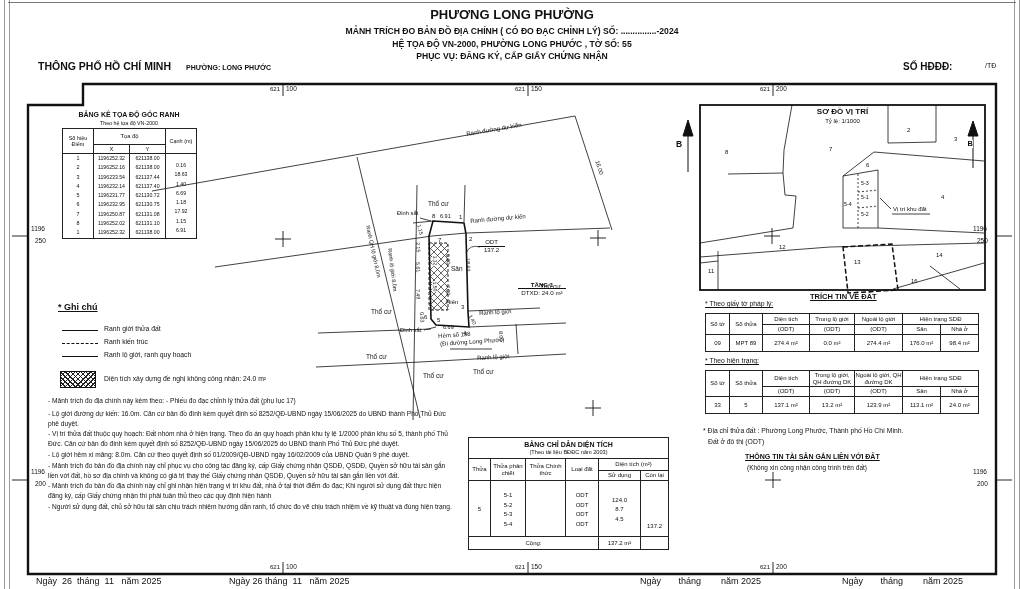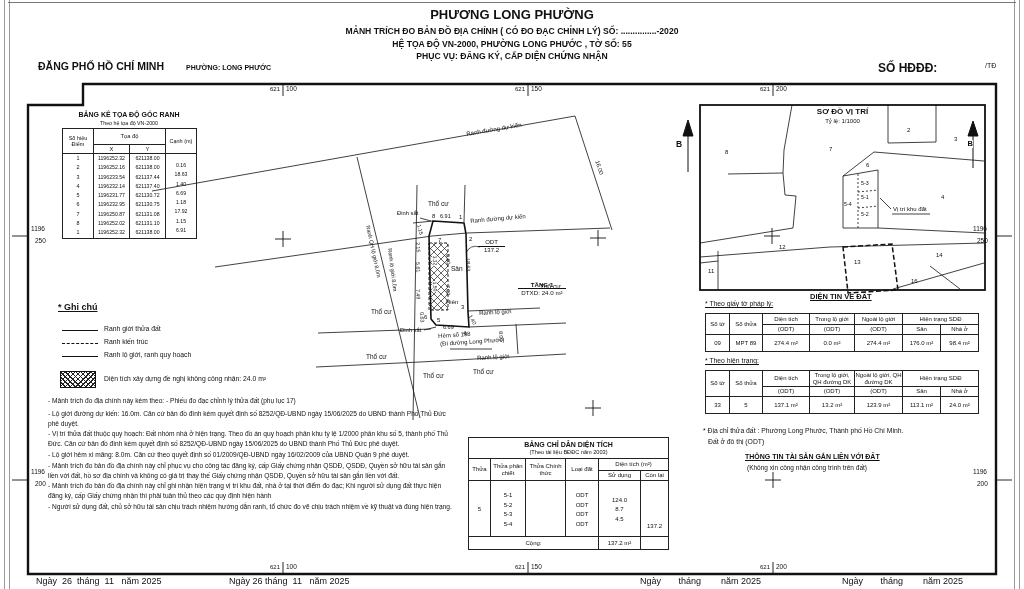--- a/index.html
+++ b/index.html
@@ -121,26 +121,26 @@
     <line x1="688" y1="134" x2="688" y2="172" stroke-width="1"></line>
     <polygon points="683,136 693,136 688,120" fill="#111"></polygon>
   </g>
   <g stroke="#111">
     <line x1="973" y1="134" x2="973" y2="168" stroke-width="1"></line>
     <polygon points="968,136 978,136 973,121" fill="#111"></polygon>
   </g>
 </svg>
 
 <div class="lbl b c" style="left:0;top:8px;width:1024px;font-size:13px">PHƯƠNG LONG PHƯỜNG</div>
-<div class="lbl b c" style="left:0;top:27px;width:1024px;font-size:8.6px">MẢNH TRÍCH ĐO BẢN ĐỒ ĐỊA CHÍNH ( CÓ ĐO ĐẠC CHỈNH LÝ) SỐ: ...............-2020</div>
+<div class="lbl b c" style="left:0;top:27px;width:1024px;font-size:8.6px">MẢNH TRÍCH ĐO BẢN ĐỒ ĐỊA CHÍNH ( CÓ ĐO ĐẠC CHỈNH LÝ) SỐ: ...............-2024</div>
 <div class="lbl b c" style="left:0;top:40px;width:1024px;font-size:8.6px">HỆ TỌA ĐỘ VN-2000, PHƯỜNG LONG PHƯỚC , TỜ SỐ: 55</div>
-<div class="lbl b c" style="left:0;top:52px;width:1024px;font-size:8.6px">PHỤC VỤ: ĐĂNG KÝ, CẤP DIỆN CHỨNG NHẬN</div>
-<div class="lbl b" style="left:38px;top:61px;font-size:10.5px">ĐĂNG PHỐ HỒ CHÍ MINH</div>
+<div class="lbl b c" style="left:0;top:52px;width:1024px;font-size:8.6px">PHỤC VỤ: ĐĂNG KÝ, CẤP GIẤY CHỨNG NHẬN</div>
+<div class="lbl b" style="left:38px;top:61px;font-size:10.5px">THÔNG PHỐ HỒ CHÍ MINH</div>
 <div class="lbl b" style="left:186px;top:64px;font-size:7px">PHƯỜNG: LONG PHƯỚC</div>
-<div class="lbl b" style="left:878px;top:62px;font-size:12px">SỐ HĐĐĐ:</div>
+<div class="lbl b" style="left:903px;top:62px;font-size:10px">SỐ HĐĐĐ:</div>
 <div class="lbl" style="left:985px;top:62px;font-size:7px">/TĐ</div>
 
 <span class="lbl" style="left:262px;top:86px;width:18px;text-align:right;font-size:6px">621</span>
 <span class="lbl" style="left:286px;top:86px;font-size:6.5px">100</span>
 <span class="lbl" style="left:507px;top:86px;width:18px;text-align:right;font-size:6px">621</span>
 <span class="lbl" style="left:531px;top:86px;font-size:6.5px">150</span>
 <span class="lbl" style="left:752px;top:86px;width:18px;text-align:right;font-size:6px">621</span>
 <span class="lbl" style="left:776px;top:86px;font-size:6.5px">200</span>
 <span class="lbl" style="left:262px;top:564px;width:18px;text-align:right;font-size:6px">621</span>
 <span class="lbl" style="left:286px;top:564px;font-size:6.5px">100</span>
@@ -312,21 +312,21 @@
 <span class="lbl" style="left:844px;top:202px;font-size:5.3px">5-4</span>
 <span class="lbl" style="left:861px;top:212px;font-size:5.3px">5-2</span>
 <span class="lbl" style="left:708px;top:268px;font-size:6px">11</span>
 <span class="lbl" style="left:779px;top:244px;font-size:6px">12</span>
 <span class="lbl" style="left:854px;top:259px;font-size:6px">13</span>
 <span class="lbl" style="left:936px;top:252px;font-size:6px">14</span>
 <span class="lbl" style="left:911px;top:278px;font-size:6px">16</span>
 <span class="lbl" style="left:893px;top:206px;font-size:6px">Vị trí khu đất</span>
 <span class="lbl b wbg" style="left:967px;top:140px;font-size:7.5px">B</span>
 
-<div class="lbl b u" style="left:810px;top:293px;font-size:7.5px">DIỆN TIN VỀ ĐẤT</div>
+<div class="lbl b u" style="left:810px;top:293px;font-size:7.5px">TRÍCH TIN VỀ ĐẤT</div>
 <div class="lbl u" style="left:705px;top:301px;font-size:6.8px">* Theo giấy tờ pháp lý:</div>
 <table class="t abs" style="left:705px;top:313px;width:273px">
   <colgroup>
       <col style="width:24px">
       <col style="width:33px">
       <col style="width:47px">
       <col style="width:45px">
       <col style="width:48px">
       <col style="width:38px">
       <col style="width:38px">

